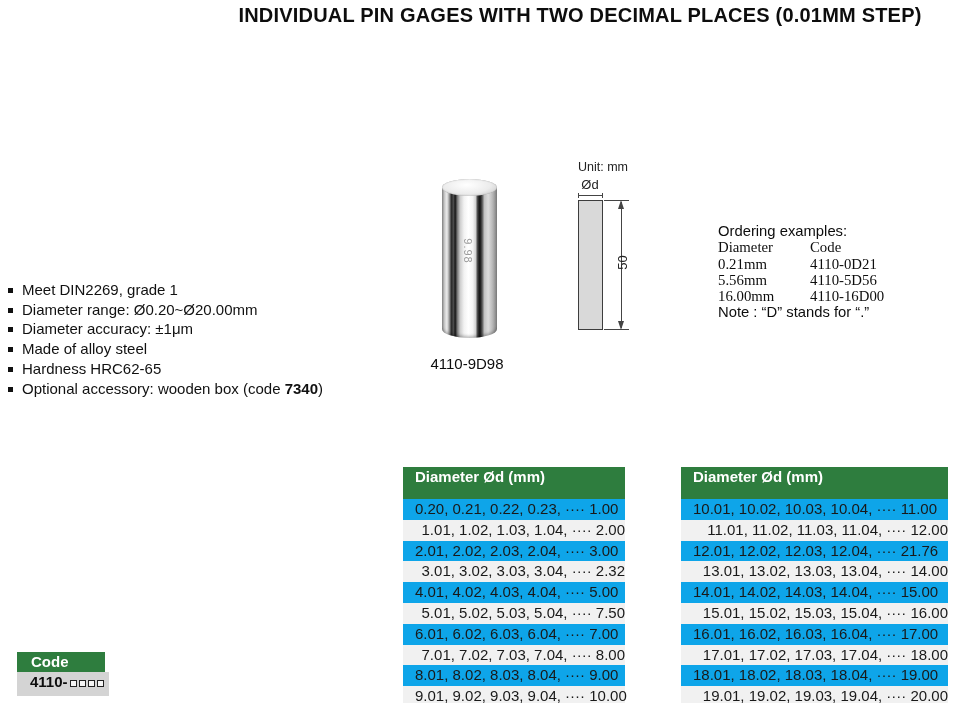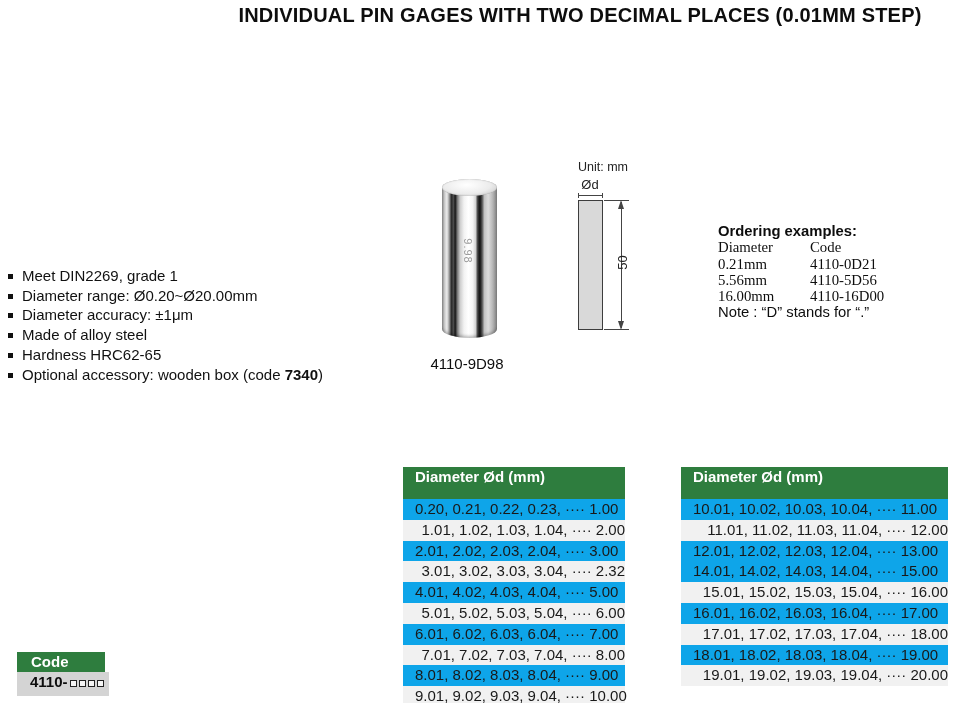--- a/index.html
+++ b/index.html
@@ -5,21 +5,21 @@
   * { margin:0; padding:0; box-sizing:border-box; }
   html,body { background:#ffffff; }
   body { font-family:"Liberation Sans","DejaVu Sans",sans-serif; color:#111; }
   .page { position:relative; width:961px; height:703px; background:#fff; overflow:hidden; }
 
   
   .page-title { position:absolute; top:4px; left:580px; transform:translateX(-50%);
     font-size:20px; font-weight:bold; white-space:nowrap; color:#0d0d0d; letter-spacing:0.2px; }
 
   
-  .bullets { position:absolute; left:8px; top:266px; width:400px;text-align:right; }
+  .bullets { position:absolute; left:8px; top:280px; width:400px;text-align:right; }
   .bullet-item { display:flex; align-items:flex-start; font-size:15px; line-height:19.7px; color:#111; }
   .bullet-sq { flex:0 0 auto; width:5px; height:5px; background:#111; margin:8px 9px 0 0; }
   .bullet-bold { font-weight:bold;margin-top:23px; }
 
   
   .cyl-body { position:absolute; left:442px; top:187px; width:55px; height:151px;
     border-radius:0 0 50% 50% / 0 0 9px 9px;
     background:linear-gradient(90deg,
       #8f8f8f 0%, #cfcfcf 5%, #ececec 9%, #9e9e9e 13%, #2b2b2b 17%, #4a4a4a 21%,
       #161616 24%, #7a7a7a 28%, #cdcdcd 33%, #f2f2f2 40%, #ffffff 48%, #f4f4f4 56%,
@@ -46,21 +46,21 @@
   .ext-top { top:200px; } .ext-bot { top:329px; }
   .dim-v-line { position:absolute; left:621px; top:202px; height:126px; border-left:1px solid #444; }
   .arrow { position:absolute; width:0; height:0; left:618px; }
   .arrow-up { top:200px; border-left:3.5px solid transparent; border-right:3.5px solid transparent; border-bottom:9px solid #444; }
   .arrow-down { top:321px; border-left:3.5px solid transparent; border-right:3.5px solid transparent; border-top:9px solid #444; }
   .height-label { position:absolute; left:607px; top:255px; width:30px; text-align:center;
     transform:rotate(-90deg); font-size:13px; color:#222; }
 
   
   .ordering { position:absolute; left:718px; top:223px; width:240px; font-size:14.8px; line-height:16.3px; color:#0d0d0d; }
-  .ordering-title { font-weight:bold; }
+  .ordering-title { font-weight:normal; }
   .ord-row { display:flex;font-family:Liberation Serif, serif; }
   .ord-col1 { width:92px; flex:0 0 auto; }
 
   
   .dtable { position:absolute; top:467px; }
   .dtable-left { left:403px; width:222px; }
   .dtable-right { left:681px; width:267px; }
   .thead { height:32px; line-height:20px; background:#2e7d3e; color:#fff;
     font-weight:bold; font-size:15px; padding-left:12px; }
   .trow { height:20.8px; line-height:20.8px; font-size:15px; color:#191919; padding-left:12px; white-space:nowrap; }
@@ -148,32 +148,33 @@
     <div>Note : “D” stands for “.”</div>
   </div>
 
   <div class="dtable dtable-left">
     <div class="thead">Diameter Ød (mm)</div>
     <div class="trow row-dark">0.20, 0.21, 0.22, 0.23, ···· 1.00</div>
     <div class="trow row-light">1.01, 1.02, 1.03, 1.04, ···· 2.00</div>
     <div class="trow row-dark">2.01, 2.02, 2.03, 2.04, ···· 3.00</div>
     <div class="trow row-light">3.01, 3.02, 3.03, 3.04, ···· 2.32</div>
     <div class="trow row-dark">4.01, 4.02, 4.03, 4.04, ···· 5.00</div>
-    <div class="trow row-light">5.01, 5.02, 5.03, 5.04, ···· 6.00</div>
+    <div class="trow row-light">5.01, 5.02, 5.03, 5.04, ···· 7.50</div>
     <div class="trow row-dark">6.01, 6.02, 6.03, 6.04, ···· 7.00</div>
     <div class="trow row-light">7.01, 7.02, 7.03, 7.04, ···· 8.00</div>
     <div class="trow row-dark">8.01, 8.02, 8.03, 8.04, ···· 9.00</div>
     <div class="trow row-light">9.01, 9.02, 9.03, 9.04, ···· 10.00</div>
   </div>
 
   <div class="dtable dtable-right">
     <div class="thead">Diameter Ød (mm)</div>
     <div class="trow row-dark">10.01, 10.02, 10.03, 10.04, ···· 11.00</div>
     <div class="trow row-light">11.01, 11.02, 11.03, 11.04, ···· 12.00</div>
-    <div class="trow row-dark">12.01, 12.02, 12.03, 12.04, ···· 13.00</div>
+    <div class="trow row-dark">12.01, 12.02, 12.03, 12.04, ···· 21.76</div>
+    <div class="trow row-light">13.01, 13.02, 13.03, 13.04, ···· 14.00</div>
     <div class="trow row-dark">14.01, 14.02, 14.03, 14.04, ···· 15.00</div>
     <div class="trow row-light">15.01, 15.02, 15.03, 15.04, ···· 16.00</div>
     <div class="trow row-dark">16.01, 16.02, 16.03, 16.04, ···· 17.00</div>
     <div class="trow row-light">17.01, 17.02, 17.03, 17.04, ···· 18.00</div>
     <div class="trow row-dark">18.01, 18.02, 18.03, 18.04, ···· 19.00</div>
     <div class="trow row-light">19.01, 19.02, 19.03, 19.04, ···· 20.00</div>
   </div>
 
   <div class="codebox-head">Code</div>
   <div class="codebox-row">

